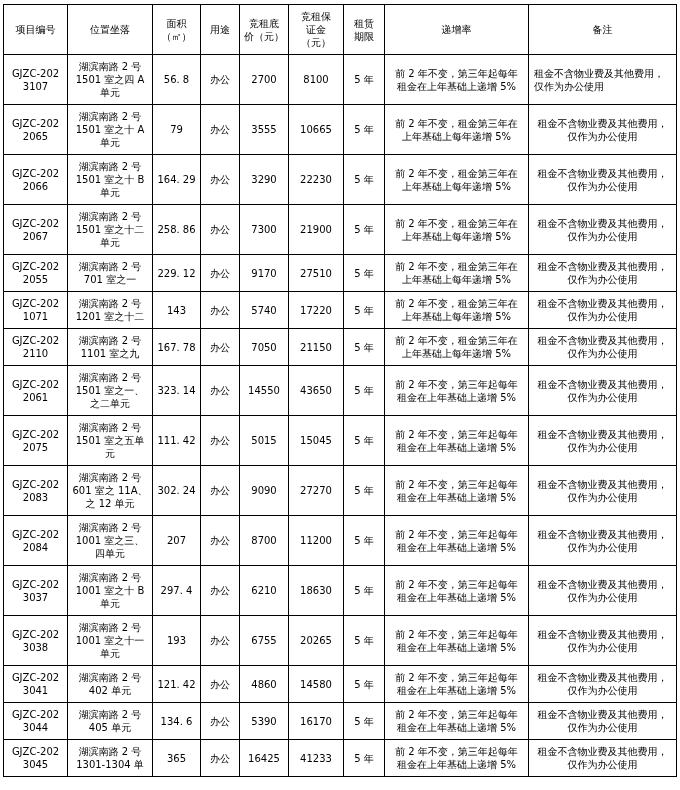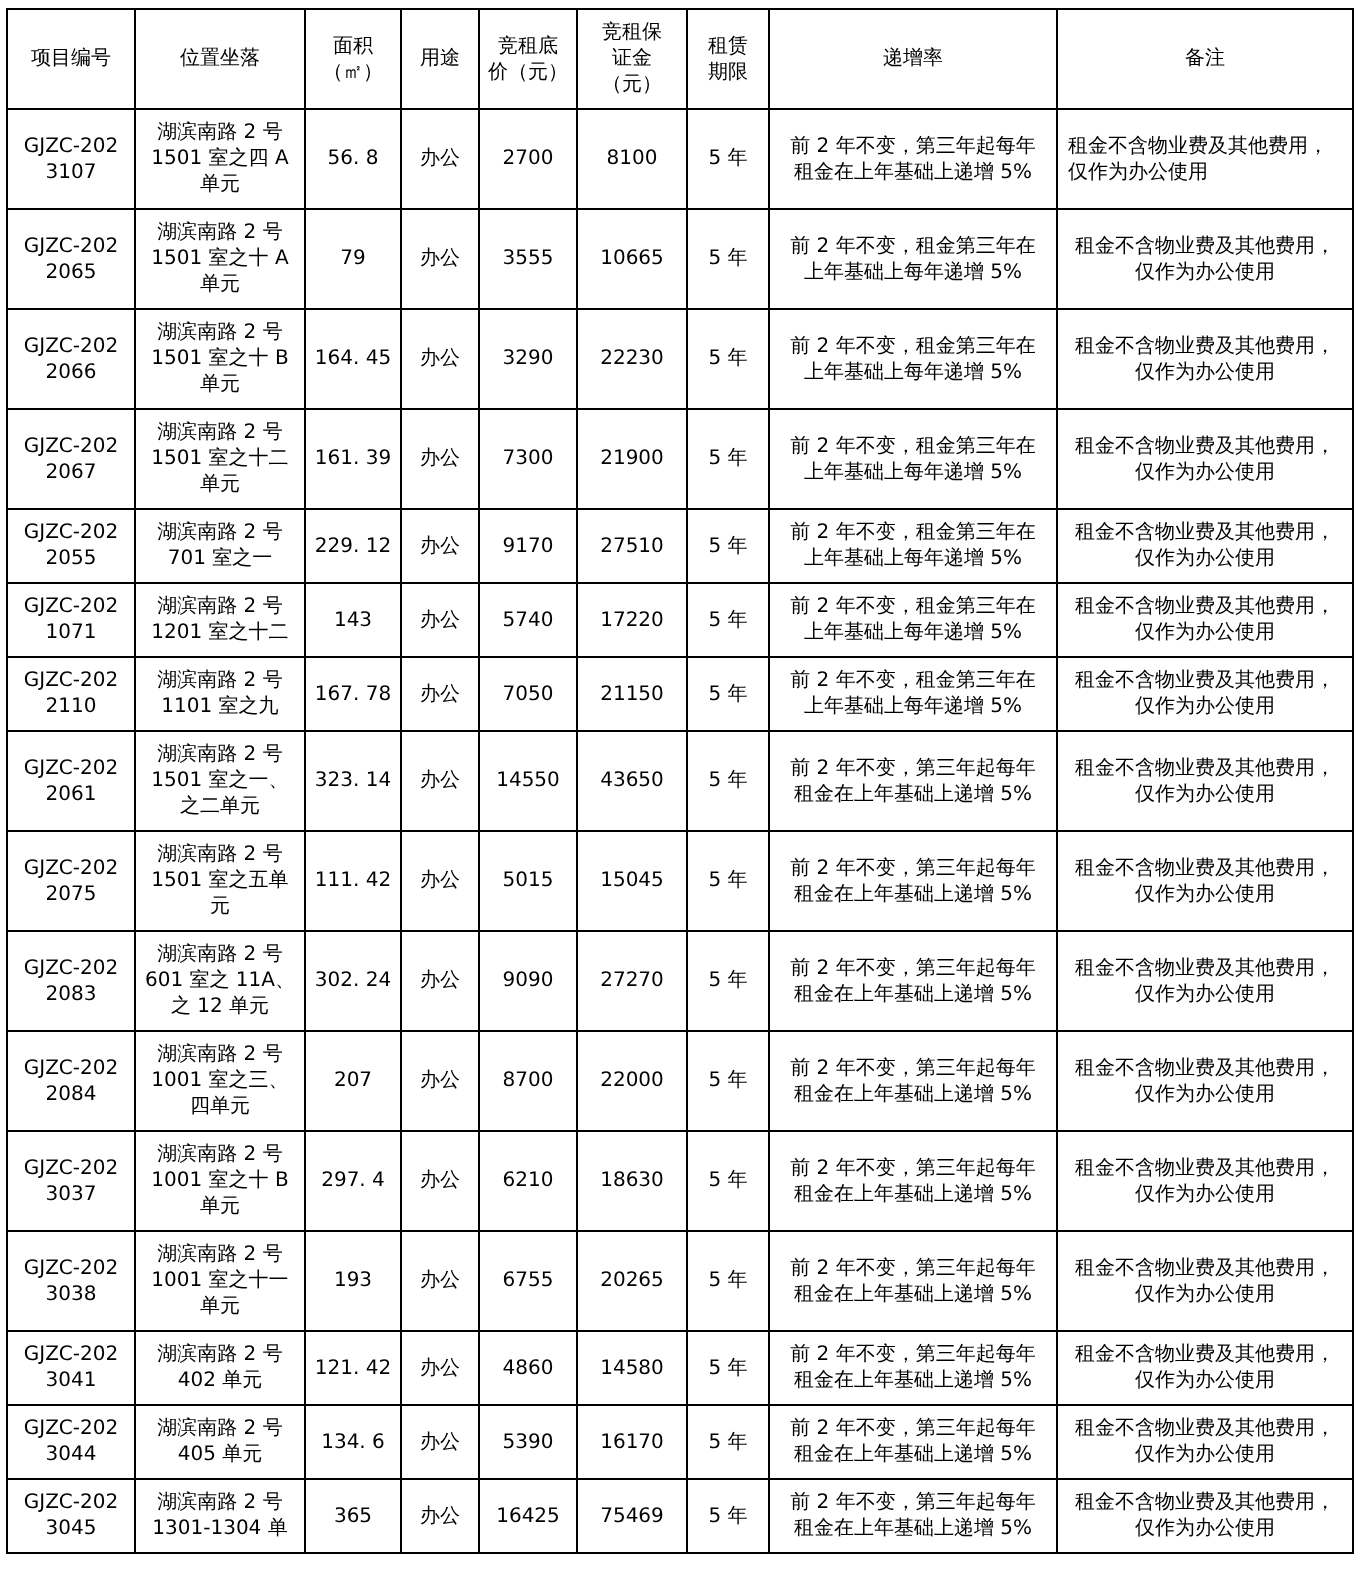--- a/index.html
+++ b/index.html
@@ -113,37 +113,37 @@
 上年基础上每年递增 5%</td>
     <td class="col-remark">租金不含物业费及其他费用，
 仅作为办公使用</td>
   </tr>
       <tr>
     <td class="col-id">GJZC-202
 2066</td>
     <td class="col-loc">湖滨南路 2 号
 1501 室之十 B
 单元</td>
-    <td class="col-area">164. 45</td>
+    <td class="col-area">164. 29</td>
     <td class="col-use">办公</td>
     <td class="col-price">3290</td>
     <td class="col-deposit">22230</td>
     <td class="col-term">5 年</td>
     <td class="col-rate">前 2 年不变，租金第三年在
 上年基础上每年递增 5%</td>
     <td class="col-remark">租金不含物业费及其他费用，
 仅作为办公使用</td>
   </tr>
       <tr>
     <td class="col-id">GJZC-202
 2067</td>
     <td class="col-loc">湖滨南路 2 号
 1501 室之十二
 单元</td>
-    <td class="col-area">161. 39</td>
+    <td class="col-area">258. 86</td>
     <td class="col-use">办公</td>
     <td class="col-price">7300</td>
     <td class="col-deposit">21900</td>
     <td class="col-term">5 年</td>
     <td class="col-rate">前 2 年不变，租金第三年在
 上年基础上每年递增 5%</td>
     <td class="col-remark">租金不含物业费及其他费用，
 仅作为办公使用</td>
   </tr>
       <tr>
@@ -241,21 +241,21 @@
   </tr>
       <tr>
     <td class="col-id">GJZC-202
 2084</td>
     <td class="col-loc">湖滨南路 2 号
 1001 室之三、
 四单元</td>
     <td class="col-area">207</td>
     <td class="col-use">办公</td>
     <td class="col-price">8700</td>
-    <td class="col-deposit">22000</td>
+    <td class="col-deposit">11200</td>
     <td class="col-term">5 年</td>
     <td class="col-rate">前 2 年不变，第三年起每年
 租金在上年基础上递增 5%</td>
     <td class="col-remark">租金不含物业费及其他费用，
 仅作为办公使用</td>
   </tr>
       <tr>
     <td class="col-id">GJZC-202
 3037</td>
     <td class="col-loc">湖滨南路 2 号
@@ -318,21 +318,21 @@
 仅作为办公使用</td>
   </tr>
       <tr>
     <td class="col-id">GJZC-202
 3045</td>
     <td class="col-loc">湖滨南路 2 号
 1301-1304 单</td>
     <td class="col-area">365</td>
     <td class="col-use">办公</td>
     <td class="col-price">16425</td>
-    <td class="col-deposit">75469</td>
+    <td class="col-deposit">41233</td>
     <td class="col-term">5 年</td>
     <td class="col-rate">前 2 年不变，第三年起每年
 租金在上年基础上递增 5%</td>
     <td class="col-remark">租金不含物业费及其他费用，
 仅作为办公使用</td>
   </tr>
     </tbody>
 </table>
 
 </body></html>

